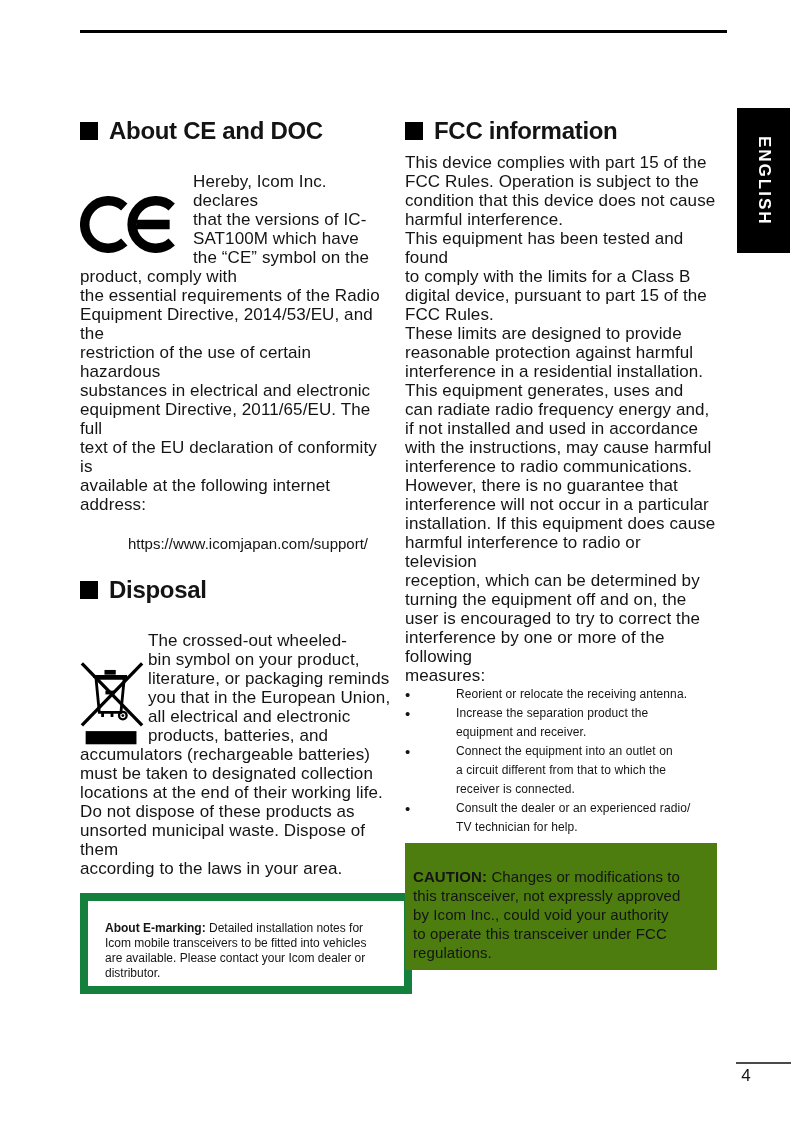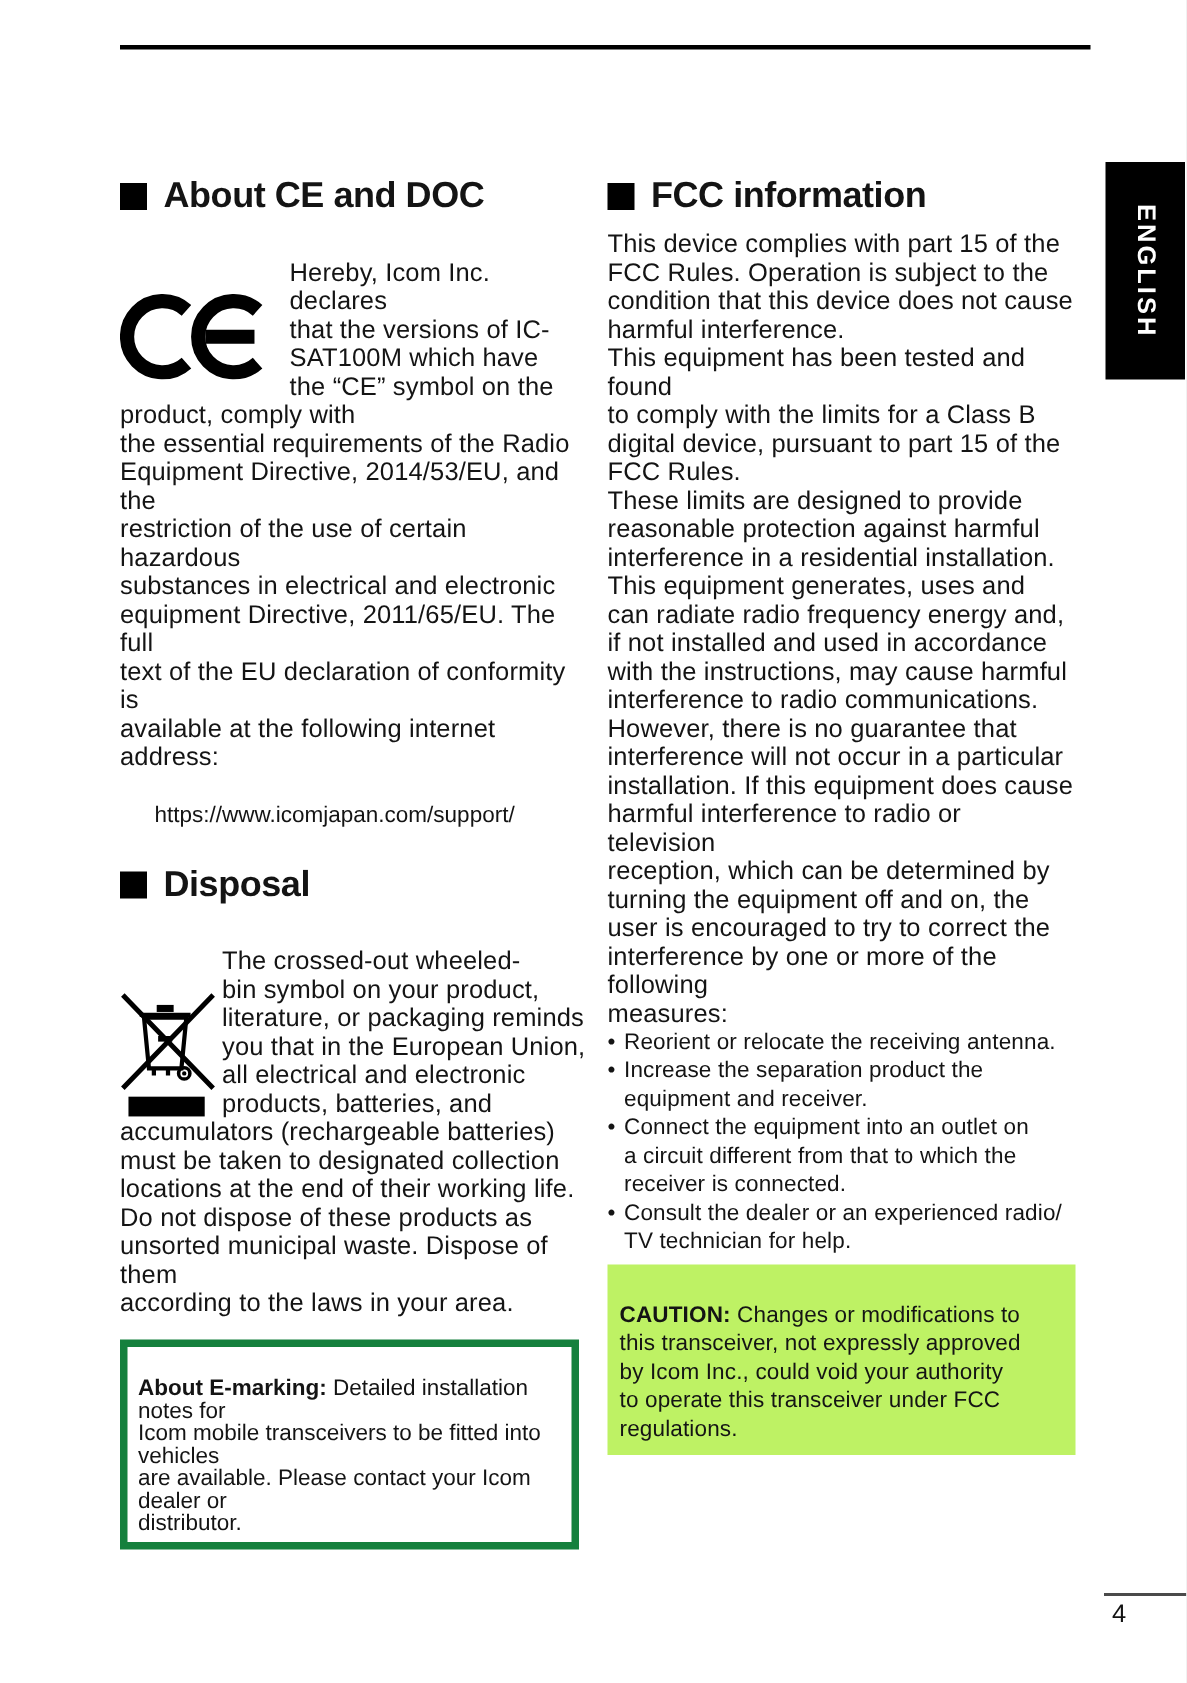--- a/index.html
+++ b/index.html
@@ -16,32 +16,32 @@
     font-weight:bold;font-size:17px;letter-spacing:2px;
   }
   .col{position:absolute;top:118px;}
   .col-left{left:80px;width:313px;}
   .col-right{left:405px;width:312px;}
   .heading{display:flex;align-items:center;gap:11px;font-size:24px;font-weight:bold;line-height:26px;margin:0 0 9px 0;letter-spacing:-0.3px;}
   .sq{width:18px;height:18px;background:#000;flex:0 0 auto;}
   .body{font-size:17px;line-height:19px;white-space:pre-line;letter-spacing:0.1px;}
   .ce-float{float:left;width:113px;height:85px;padding-top:5px;box-sizing:border-box;}
   .weee-float{float:left;width:68px;height:106px;padding-top:4px;box-sizing:border-box;}
-  .link-line{margin:20px 0 0 23px;font-size:15px;line-height:19px;}
+  .link-line{margin:20px 0 0 23px;font-size:15px;line-height:19px;text-align:center;}
   .h-disposal{margin-top:24px;}
   .ebox{
-    margin-top:15px;border:5px solid #15803d;padding:5px 7px;width:282px;
-    font-size:15px;line-height:15px;white-space:pre-line;
+    margin-top:15px;border:8px solid #15803d;padding:5px 17px;width:282px;
+    font-size:12px;line-height:15px;white-space:pre-line;
   }
   .ebox .bold,.caution .bold{font-weight:bold;}
   .bullet{display:flex;}
   .bullet .bm{width:11px;flex:0 0 auto;font-size:15px;line-height:19px;}
-  .bullet .bt{font-size:15px;line-height:19px;white-space:pre-line;letter-spacing:0.1px;}
+  .bullet .bt{font-size:12px;line-height:19px;white-space:pre-line;letter-spacing:0.1px;margin-left:40px;}
   .caution{
-    margin-top:6px;background:#bef264;padding:5px 8px 8px 8px;
+    margin-top:6px;background:#4d7c0f;padding:5px 8px 8px 8px;
     font-size:15px;line-height:19px;white-space:pre-line;letter-spacing:0.1px;
   }
   .pagenum-rule{position:absolute;left:736px;top:1062px;width:55px;height:2px;background:#4a4a4a;}
   .pagenum{position:absolute;left:737px;top:1066px;width:18px;text-align:center;font-size:17px;}
   svg{display:block;}
 </style>
 </head>
 <body>
 
 <div class="page">

